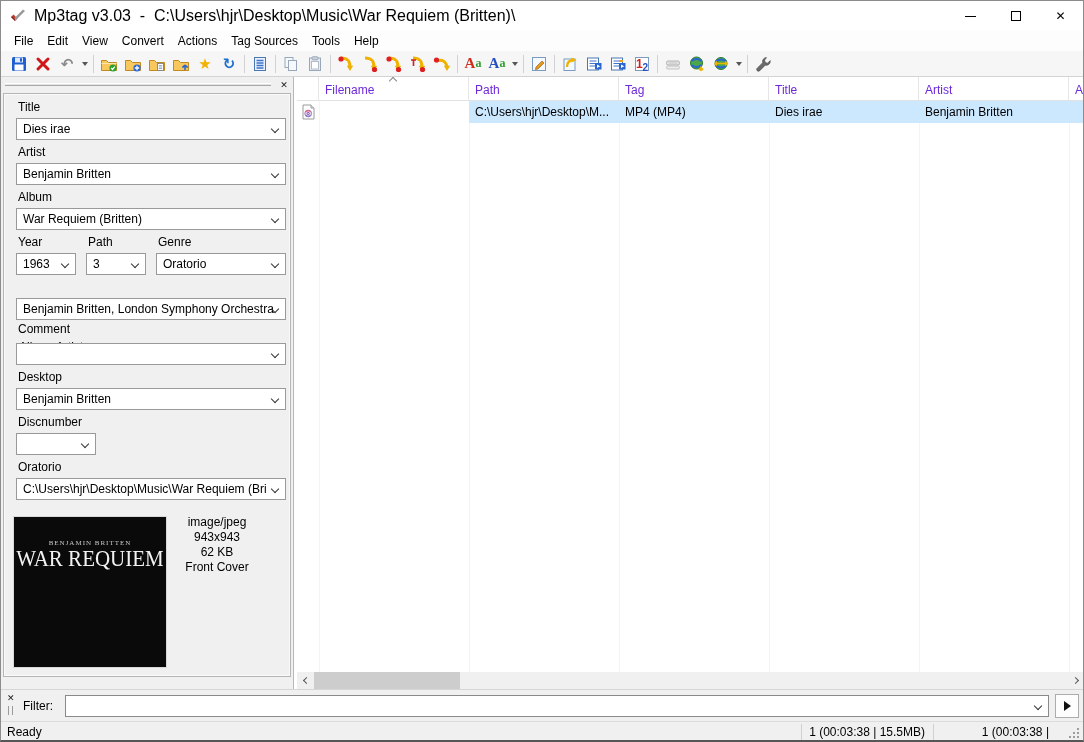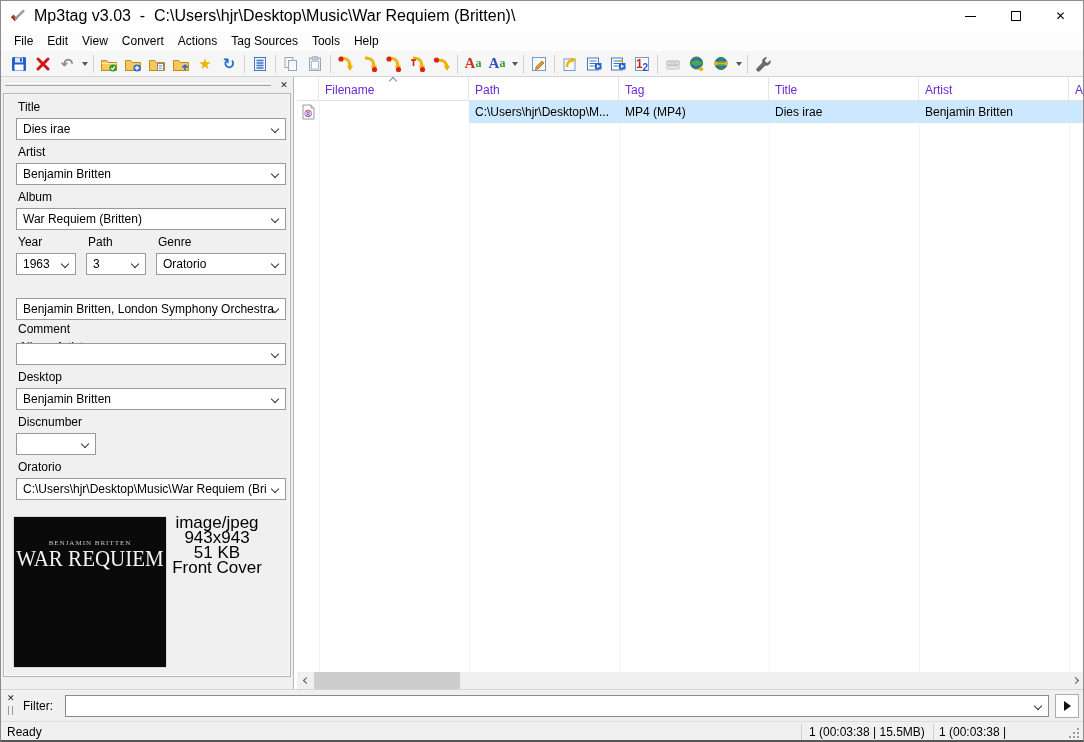--- a/index.html
+++ b/index.html
@@ -47,21 +47,21 @@
   .panel-box { position:absolute; top:16px; left:2px; width:288px; height:584px; border:1px solid #b5b5b5; background:#f0f0f0; box-shadow:inset 0 0 0 1px #fafafa; }
 
   .fld-label { position:absolute; left:14px; font-size:12px; color:#000; }
   .combo { position:absolute; height:22px; background:#fff; border:1px solid #999; }
   .combo .val { display:block; line-height:20px; padding:0 18px 0 6px; white-space:nowrap; overflow:hidden; font-size:12px; }
   .combo .chev { position:absolute; right:7px; top:7px; width:6px; height:6px; border-right:1px solid #333; border-bottom:1px solid #333; transform:rotate(45deg); }
 
   .cover { position:absolute; top:439px; left:12px; width:154px; height:152px; background:#0a0a0a; border:1px solid #d9d9d9; overflow:hidden; }
   .cover-artist { margin-top:22px; text-align:center; font-family:"Liberation Serif",serif; font-size:7px; letter-spacing:1px; color:#c8c8c8; }
   .cover-title { text-align:center; font-family:"Liberation Serif",serif; font-size:21px; letter-spacing:0px; color:#f2f2f2; transform:scaleY(1.05); }
-  .cover-info { position:absolute; top:438px; left:160px; width:112px; text-align:center; line-height:15px; font-size:17px; color:#000; }
+  .cover-info { position:absolute; top:438px; left:160px; width:112px; text-align:center; line-height:15px; font-size:12px; color:#000; }
 
   
   .filelist { position:absolute; top:0; left:296px; width:788px; height:612px; background:#fff; overflow:hidden; }
   .fl-header { position:absolute; top:0; left:0; right:0; height:24px; background:#fff; border-bottom:1px solid #e2e2e2; }
   .fl-h-cell { position:absolute; top:0; height:24px; line-height:26px; padding-left:6px; color:#6d28d9; border-right:1px solid #e6e6e6; overflow:hidden; white-space:nowrap; }
   .sort-asc { position:absolute; top:1px; left:92px; width:8px; height:5px; }
   .sort-asc i { display:block; width:6px; height:6px; border-left:1px solid #888; border-top:1px solid #888; transform:rotate(45deg); margin-left:1px; }
   .gridline { position:absolute; top:24px; bottom:17px; width:1px; background:#f0f5fc; }
   .fl-row { position:absolute; top:24px; left:0; right:0; height:22px; }
   .fl-cell { position:absolute; top:0; height:22px; line-height:22px; padding-left:6px; white-space:nowrap; overflow:hidden; background:#cce8ff; color:#000; }
@@ -84,21 +84,21 @@
   .filter-combo { position:absolute; left:64px; top:5px; width:984px; height:22px; background:#fff; border:1px solid #8a8a8a; }
   .filter-combo input { position:absolute; inset:0; border:none; outline:none; padding:0 20px 0 6px; font:12px "Liberation Sans",sans-serif; background:transparent; }
   .filter-combo .chev { position:absolute; right:7px; top:7px; width:6px; height:6px; border-right:1px solid #333; border-bottom:1px solid #333; transform:rotate(45deg); }
   .filter-go { position:absolute; left:1054px; top:4px; width:24px; height:24px; border:1px solid #acacac; background:#fdfdfd; display:flex; align-items:center; justify-content:center; }
   .filter-go i { width:0; height:0; border-top:5px solid transparent; border-bottom:5px solid transparent; border-left:7px solid #111; }
 
   
   .statusbar { position:absolute; left:0; right:0; top:720px; height:20px; background:#f0f0f0; border-top:1px solid #dcdcdc; }
   .status-left { position:absolute; left:6px; top:3px; }
   .status-sep { position:absolute; top:2px; width:1px; height:16px; background:#d0d0d0; }
-  .status-seg { position:absolute; top:3px; text-align:left; }
+  .status-seg { position:absolute; top:3px; text-align:right; }
   .size-grip { position:absolute; right:4px; bottom:3px; width:2px; height:2px; background:#9d9d9d;
                box-shadow:0 -8px #9d9d9d, -4px -4px #9d9d9d, 0 -4px #9d9d9d, -8px 0 #9d9d9d, -4px 0 #9d9d9d, 0 0 #9d9d9d; }
 </style>
 </head>
 <body>
 
 <div class="window">
 
   <div class="titlebar">
     <svg class="app-icon" viewBox="0 0 16 16">
@@ -409,21 +409,21 @@
         </div>
       </div>
 
       <div class="cover">
         <div class="cover-artist">BENJAMIN BRITTEN</div>
         <div class="cover-title">WAR REQUIEM</div>
       </div>
       <div class="cover-info">
         <div>image/jpeg</div>
         <div>943x943</div>
-        <div>51 KB</div>
+        <div>62 KB</div>
         <div>Front Cover</div>
       </div>
     </div>
 
     <div class="filelist">
       <div class="fl-header">
         <div class="fl-h-cell" style="left:0; width:22px; padding-left:0;"></div>
         <div class="fl-h-cell" style="left:22px; width:150px;">Filename</div>
         <div class="fl-h-cell" style="left:322px; width:150px;">Tag</div>
         <div class="fl-h-cell" style="left:172px; width:150px;">Path</div>

